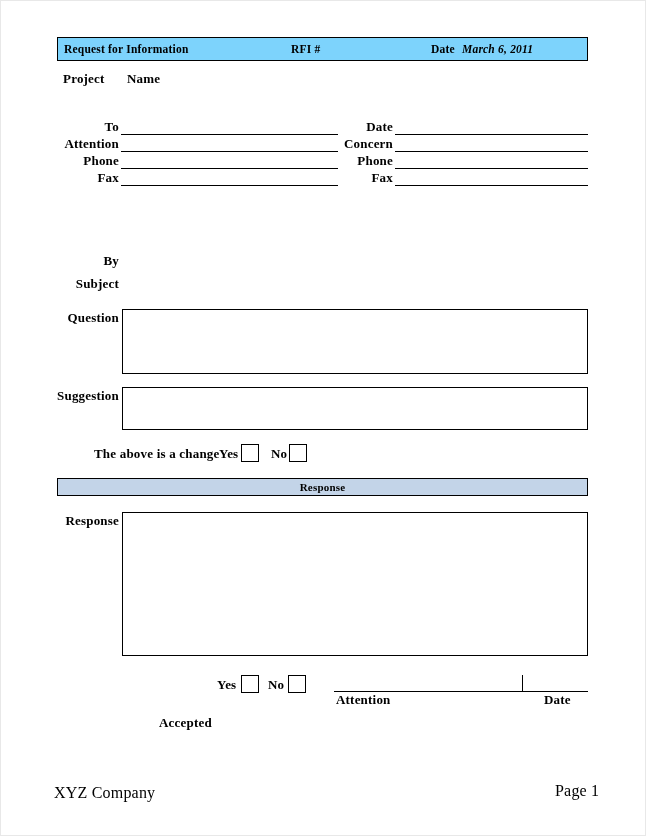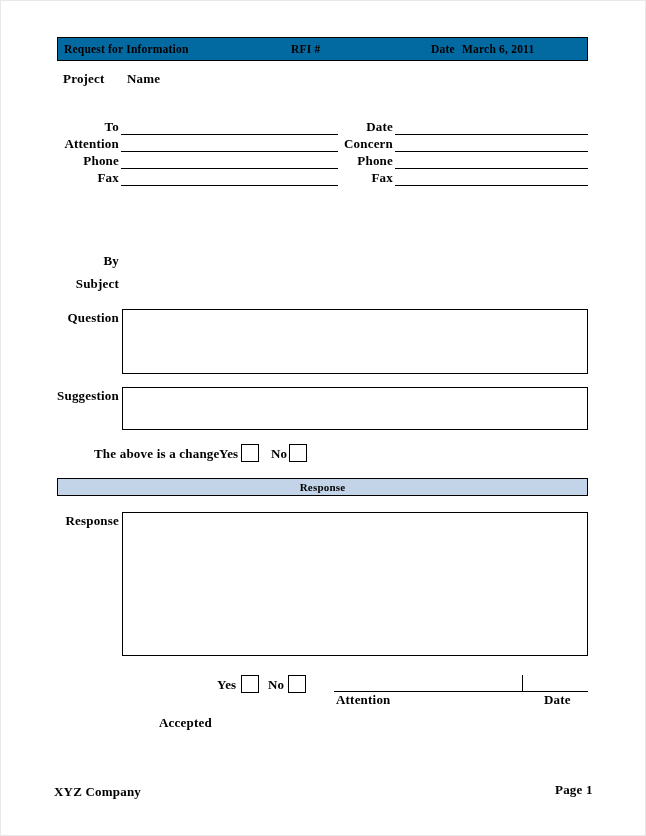--- a/index.html
+++ b/index.html
@@ -33,21 +33,21 @@
   .lbl-r { text-align: right; }
 
   
   #header-box {
     left: 56px;
     top: 36px;
     width: 531px;
     height: 24px;
     border: 1.6px solid #000000;
     box-sizing: border-box;
-    background: #0369a1;
+    background: #7dd3fc;
   }
   #header-box .h-txt {
     position: absolute;
     top: 5px;
     font-weight: bold;
     font-size: 11.5px;
     white-space: nowrap;
     letter-spacing: 0.2px;
   }
 
@@ -96,36 +96,36 @@
     height: 0;
     border-bottom: 1.3px solid #000000;
   }
   #sig-tick {
     width: 0;
     border-left: 1.3px solid #000000;
   }
 
   
   .foot {
-    font-size: 13px;
-    font-weight: bold;
+    font-size: 16px;
+    font-weight: normal;
     white-space: nowrap;
     letter-spacing: 0.2px;
   }
 </style>
 </head>
 <body>
 
 <div id="page">
 
   <div class="abs" id="header-box">
     <span class="h-txt" style="left:6px;">Request for Information</span>
     <span class="h-txt" style="left:233px;">RFI #</span>
     <span class="h-txt" style="left:373px;">Date</span>
-    <span class="h-txt" style="left:404px;">March 6, 2011</span>
+    <span class="h-txt" style="left:404px;font-style:italic;">March 6, 2011</span>
   </div>
 
   <span class="abs lbl" style="left:62px; top:71px;">Project</span>
   <span class="abs lbl" style="left:126px; top:71px;">Name</span>
 
   <span class="abs lbl lbl-r" style="left:40px; top:119px; width:78px;">To</span>
   <div class="abs rule" style="left:120px; top:133px; width:217px;"></div>
 
   <span class="abs lbl lbl-r" style="left:40px; top:136px; width:78px;">Attention</span>
   <div class="abs rule" style="left:120px; top:150px; width:217px;"></div>

